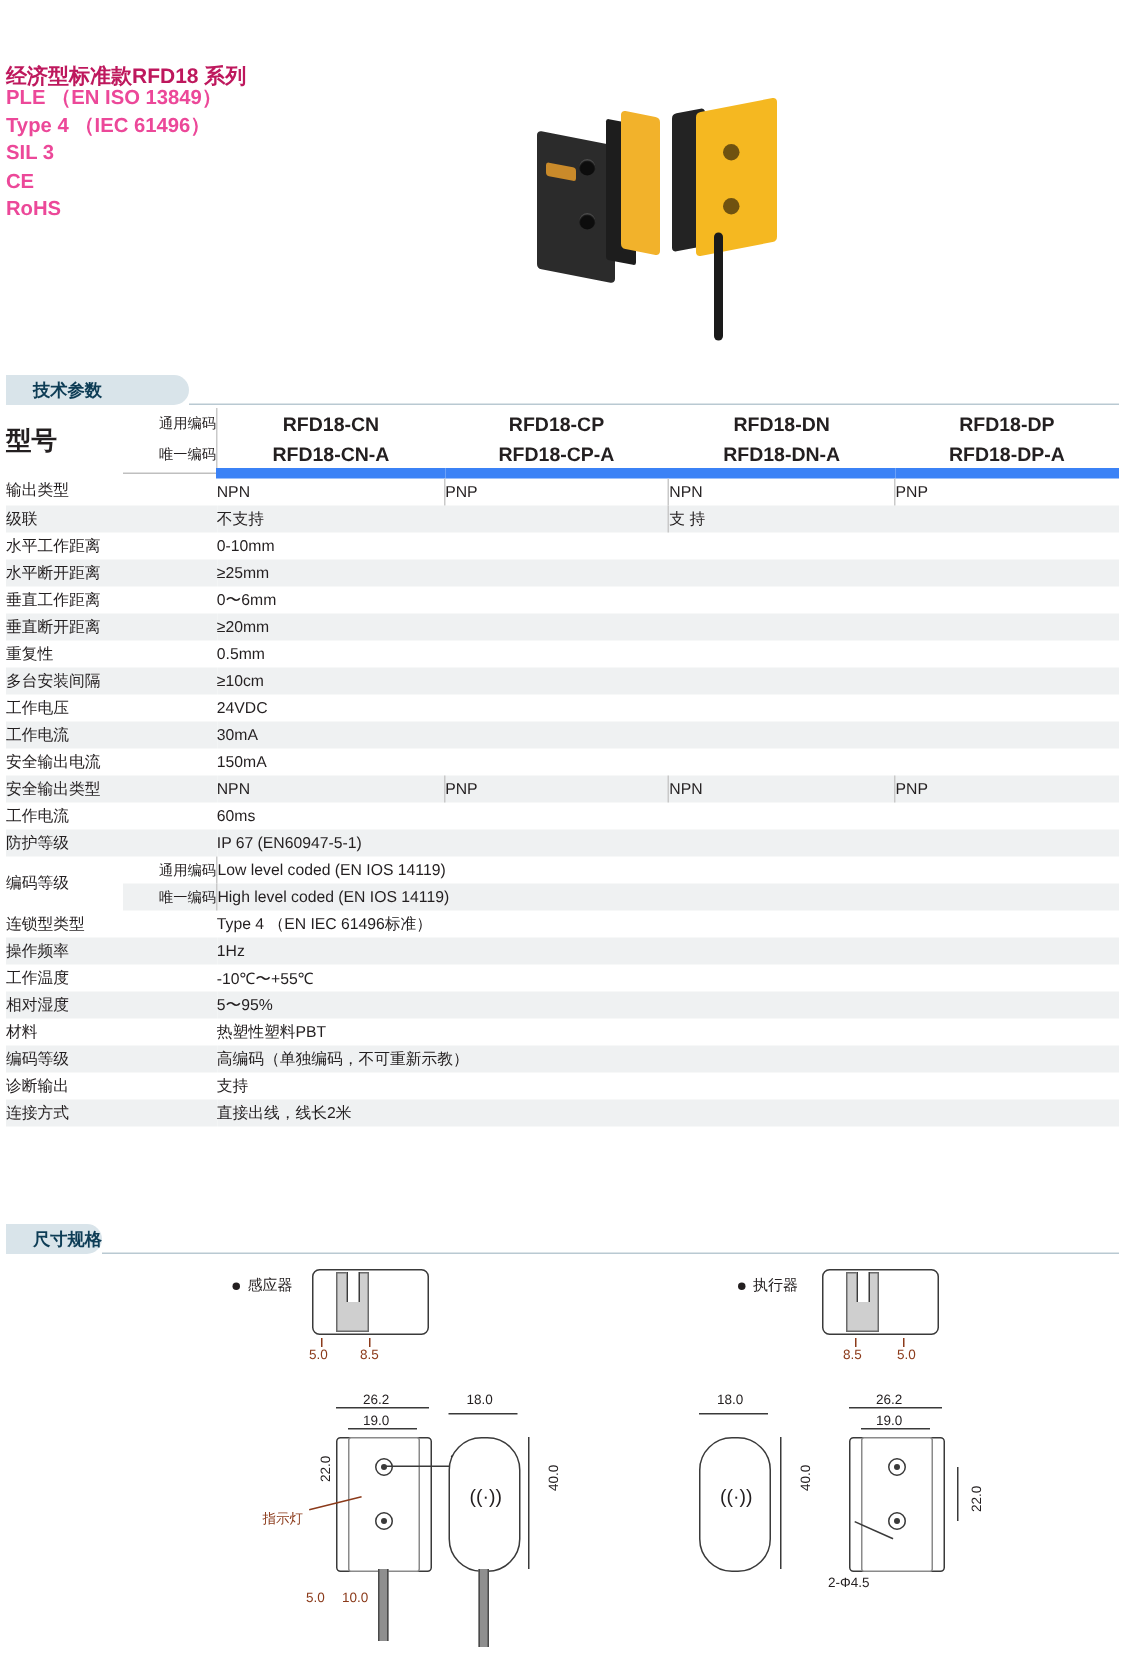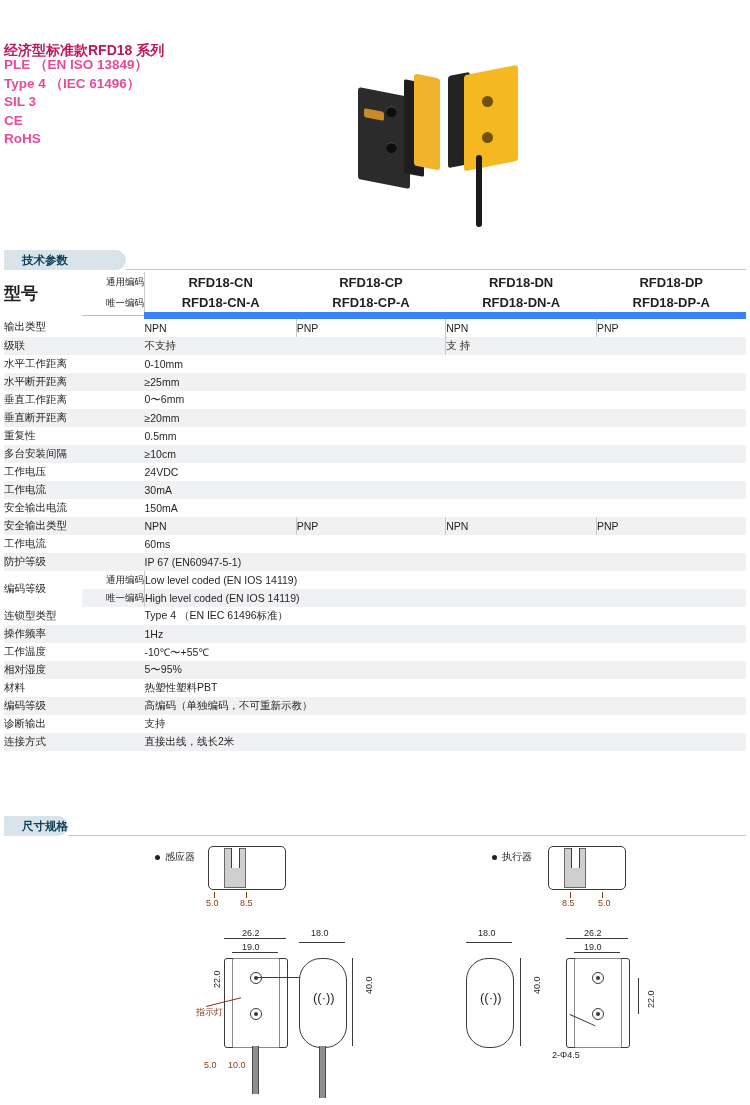--- a/index.html
+++ b/index.html
@@ -501,21 +501,21 @@
     <div class="leader-dark" style="left:224px; top:100px; width:62px; height:1px;"></div>
     <div class="leader-dark" style="left:232px; top:114px; width:46px; height:1px;"></div>
 
     <div class="grp-outline" style="left:224px; top:120px; width:62px; height:88px; border-radius:3px;"></div>
     <div class="grp-outline" style="left:232px; top:120px; width:46px; height:88px; border-radius:2px; border-color:#8a8a8a;"></div>
     <div class="screwhole" style="left:250px; top:134px;"></div>
     <div class="screwhole" style="left:250px; top:170px;"></div>
     <div class="leader-dark" style="left:256px; top:139px; width:58px; height:1px;"></div>
     <div class="dimtext dark" style="left:300px; top:130px;">2-Φ4.5</div>
     <div class="dimtext dark" style="left:212px; top:150px; transform:rotate(-90deg); transform-origin:left top;">22.0</div>
-    <div class="dimtext" style="left:175px; top:168px;margin-left:21px;">指示灯</div>
+    <div class="dimtext" style="left:175px; top:168px;">指示灯</div>
     <div class="leader" style="left:206px; top:168px; width:36px; height:1px; transform:rotate(-14deg); transform-origin:left top;"></div>
     <div class="cable-dim" style="left:252px; top:208px; height:48px;"></div>
     <div class="dimtext" style="left:204px; top:222px;">5.0</div>
     <div class="dimtext" style="left:228px; top:222px;">10.0</div>
 
     <div class="dimtext dark" style="left:311px; top:90px;">18.0</div>
     <div class="leader-dark" style="left:299px; top:104px; width:46px; height:1px;"></div>
     <div class="grp-outline" style="left:299px; top:120px; width:46px; height:88px; border-radius:22px;"></div>
     <div class="wavebox" style="left:313px; top:152px;">((·))</div>
     <div class="leader-dark" style="left:352px; top:120px; width:1px; height:88px;"></div>

